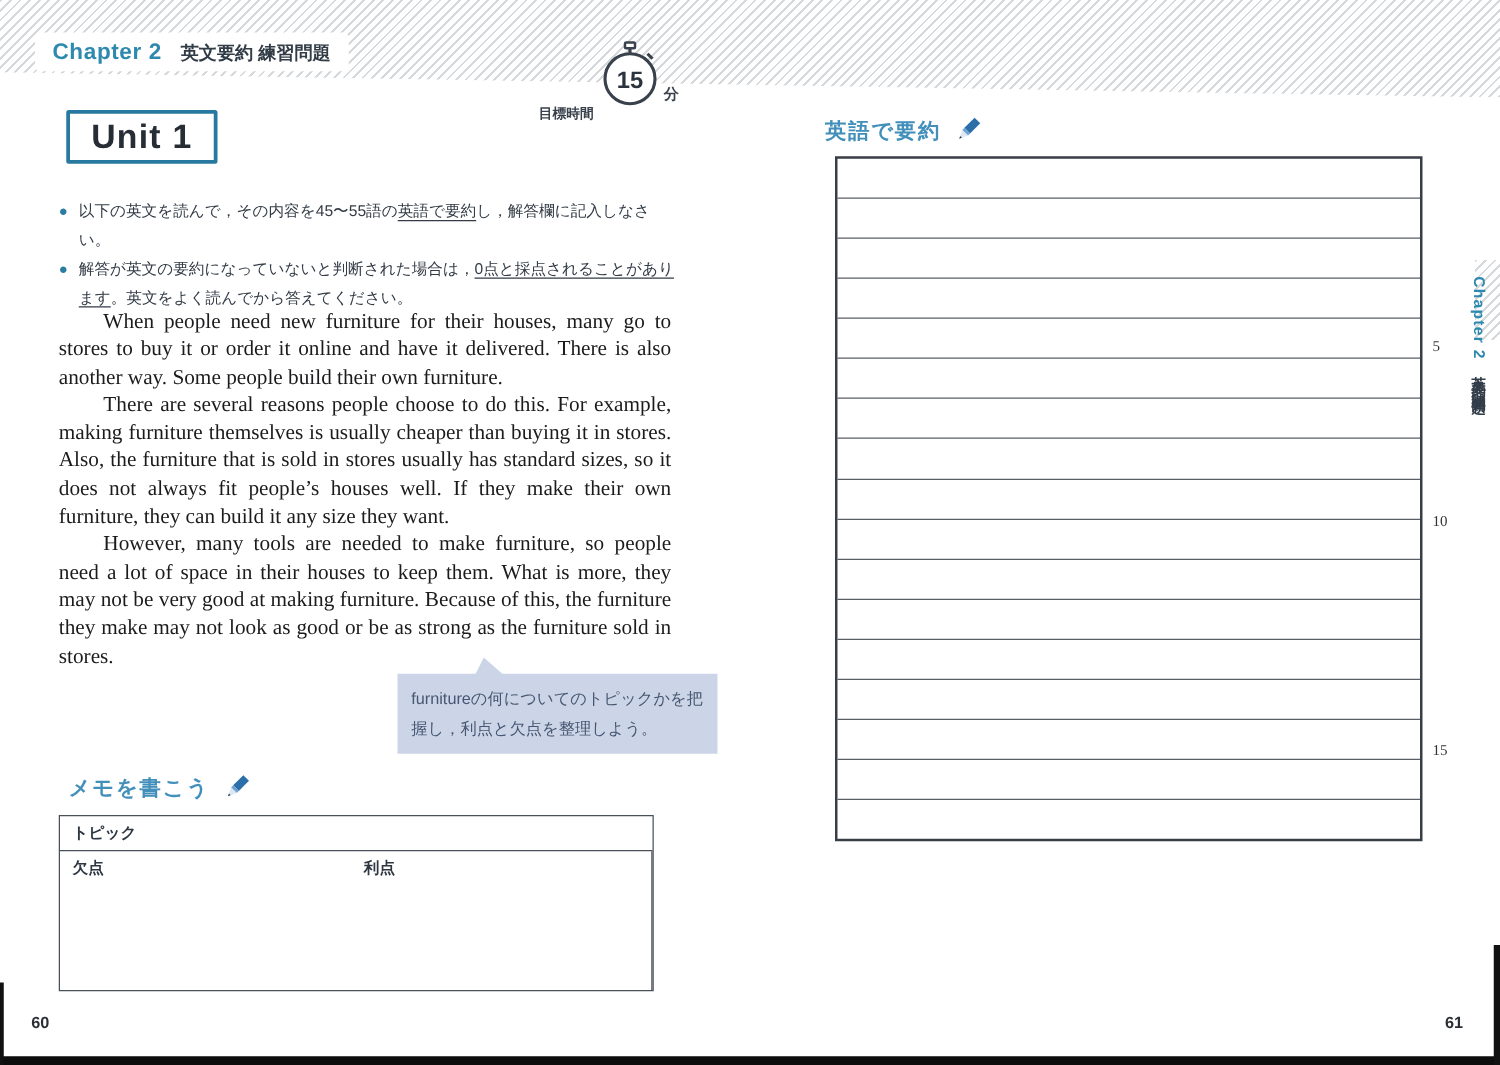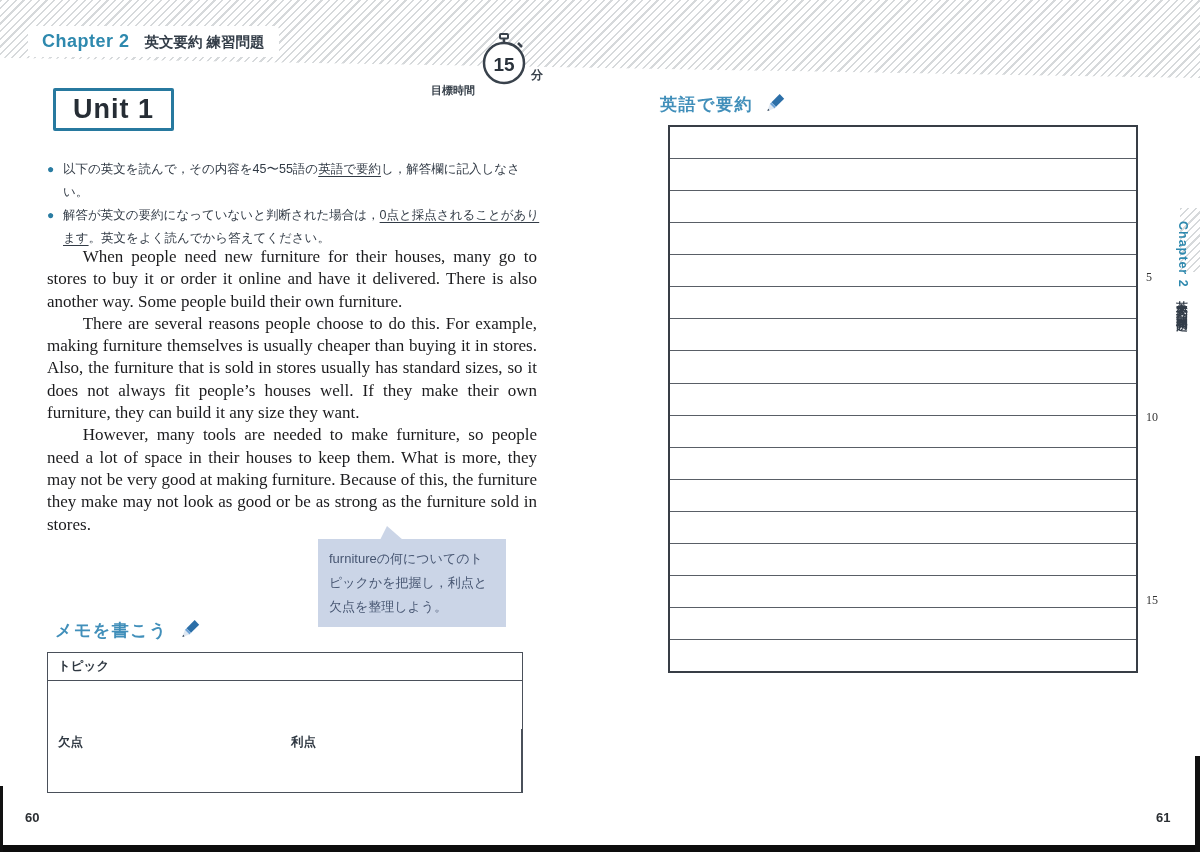--- a/index.html
+++ b/index.html
@@ -36,36 +36,36 @@
   .inst-item { position:relative; padding-left:16px; }
   .inst-bullet { position:absolute; left:0; top:0; color:#2a7ca2; font-size:12px; }
   .inst-text .u { text-decoration:underline; text-underline-offset:3px; text-decoration-thickness:1px; }
 
   .passage { position:absolute; left:47px; top:246px; width:490px;
              font-family:"Liberation Serif","DejaVu Serif",serif;
              font-size:17px; line-height:22.3px; color:#1b1b1d; text-align:justify; }
   .passage p { text-indent:2.1em; }
 
   .bubble {
-    position:absolute; left:318px; top:539px; width:188px; background:#cbd5e7;
+    position:absolute; left:318px; top:539px; width:256px; background:#cbd5e7;
     color:#475672; font-size:13px; line-height:24px; padding:8px 11px; font-weight:500;
   }
   .bubble-pointer {
     position:absolute; top:-13px; left:62px; width:0; height:0;
     border-bottom:14px solid #cbd5e7; border-left:7px solid transparent; border-right:16px solid transparent;
   }
 
   .sec-heading { position:absolute; display:flex; align-items:center; gap:8px;
                  font-size:17px; font-weight:800; color:#418fba; letter-spacing:1.5px; }
   .memo-heading   { left:55px;  top:617px; }
   .answer-heading { left:660px; top:91px;  }
 
   .memo-table { position:absolute; left:47px; top:652px; width:476px; height:141px;
                 border:1.5px solid #4a505a; background:#fff;
-                display:flex; flex-direction:column;gap:48px; }
+                display:flex; flex-direction:column; }
   .memo-topic { height:28px; border-bottom:1px solid #4a505a; padding:5px 10px;
                 font-size:12.5px; font-weight:700; color:#2f3842; }
   .memo-bottom { flex:1; display:flex; }
   .memo-cell { padding:5px 10px; font-size:12.5px; font-weight:700; color:#2f3842; }
   .memo-cell.adv { width:241px; border-right:1px solid #4a505a; }
   .memo-cell.dis { flex:1; }
 
   .answer-box { position:absolute; left:668px; top:125px; width:470px; height:548px;
                 border:2px solid #383e46; background:#fff; display:flex; flex-direction:column; }
   .ans-row { flex:1; border-bottom:1px solid #595e66; }

